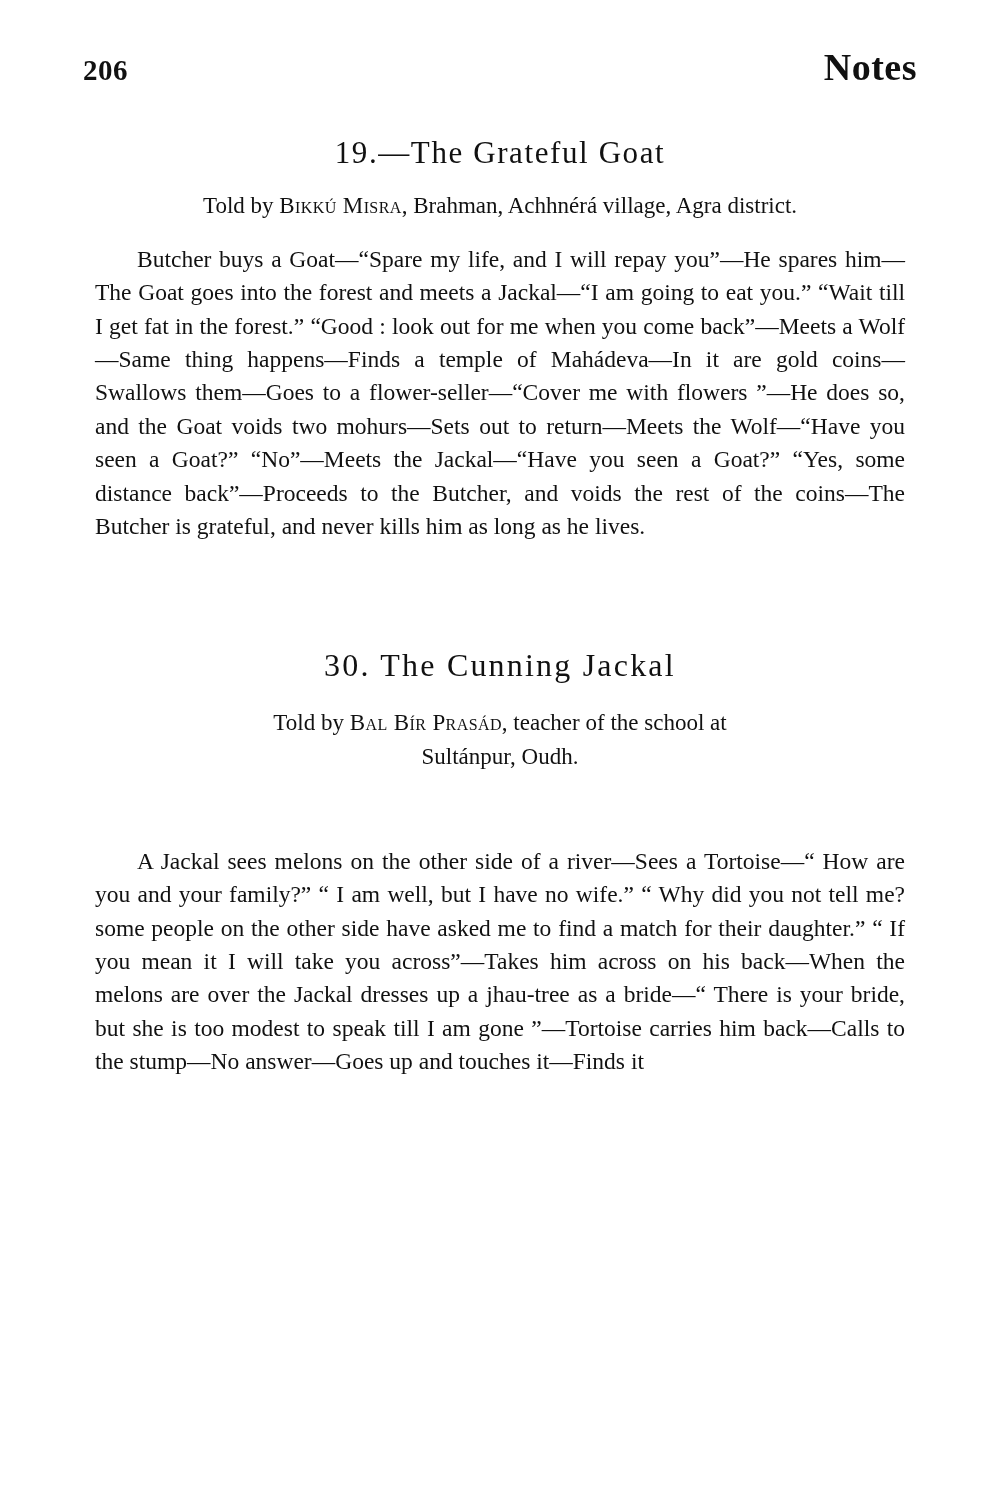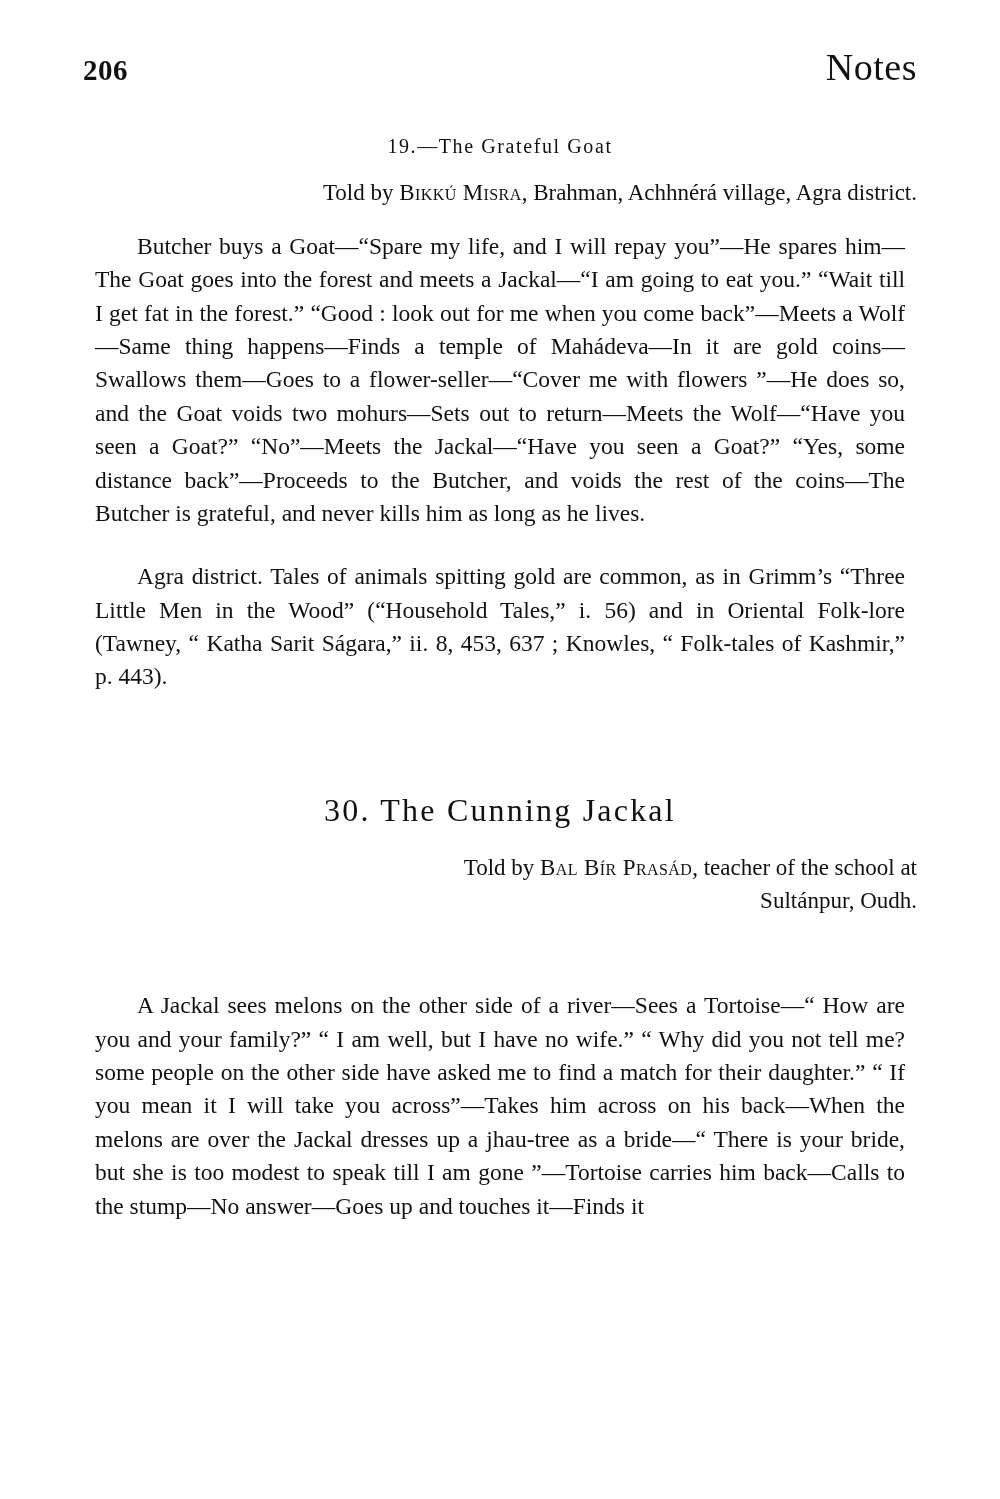--- a/index.html
+++ b/index.html
@@ -30,44 +30,44 @@
     align-items: baseline;
     justify-content: space-between;
   }
   .folio {
     font-size: 29px;
     font-weight: bold;
     letter-spacing: 0.5px;
   }
   .running-head {
     font-size: 38px;
-    font-weight: normal;
+    font-weight: bold;
     letter-spacing: 0.5px;
   }
   .content {
     position: absolute;
     left: 83px;
     top: 135px;
     width: 834px;
   }
   .story-title {
     text-align: center;
-    font-size: 20px;
+    font-size: 31px;
     letter-spacing: 1.6px;
     margin: 0 0 22px 0;
     font-weight: normal;
   }
   .story-title.second {
     font-size: 32px;
     letter-spacing: 2.2px;
   }
   .told-by {
     font-size: 23px;
     margin: 0 0 24px 0;
-    text-align: right;
+    text-align: center;
   }
   .told-by.centered {
     line-height: 1.45;
     margin-bottom: 30px;
   }
   .smallcaps {
     font-variant: small-caps;
     letter-spacing: 0.4px;
   }
   p.body-text {
@@ -102,21 +102,20 @@
   <div class="content">
 
     <h2 class="story-title">19.—The Grateful Goat</h2>
 
     <p class="told-by">
       <span>Told by </span><span class="smallcaps">Bikkú Misra</span><span>, Brahman, Achhnérá village, Agra district.</span>
     </p>
 
     <p class="body-text">Butcher buys a Goat—“Spare my life, and I will repay you”—He spares him—The Goat goes into the forest and meets a Jackal—“I am going to eat you.”  “Wait till I get fat in the forest.”  “Good : look out for me when you come back”—Meets a Wolf—Same thing happens—Finds a temple of Mahádeva—In it are gold coins—Swallows them—Goes to a flower-seller—“Cover me with flowers ”—He does so, and the Goat voids two mohurs—Sets out to return—Meets the Wolf—“Have you seen a Goat?”  “No”—Meets the Jackal—“Have you seen a Goat?”  “Yes, some distance back”—Proceeds to the Butcher, and voids the rest of the coins—The Butcher is grateful, and never kills him as long as he lives.</p>
     <div class="gap-small"></div>
-    <p class="body-text">Agra district.  Tales of animals spitting gold are common, as in Grimm’s “Three Little Men in the Wood” (“Household Tales,” i. 56) and in Oriental Folk-lore (Tawney, “ Katha Sarit Ságara,” ii. 8, 453, 637 ; Knowles, “ Folk-tales of Kashmir,” p. 443).</p>
 
     <div class="gap-large"></div>
 
     <h2 class="story-title second">30. The Cunning Jackal</h2>
 
     <p class="told-by centered">
       <span>Told by </span><span class="smallcaps">Bal Bír Prasád</span><span>, teacher of the school at</span><br>
       <span>Sultánpur, Oudh.</span>
     </p>
 

